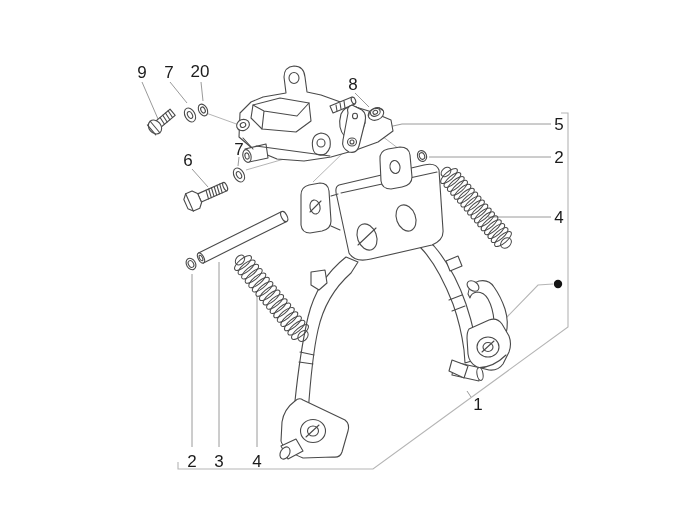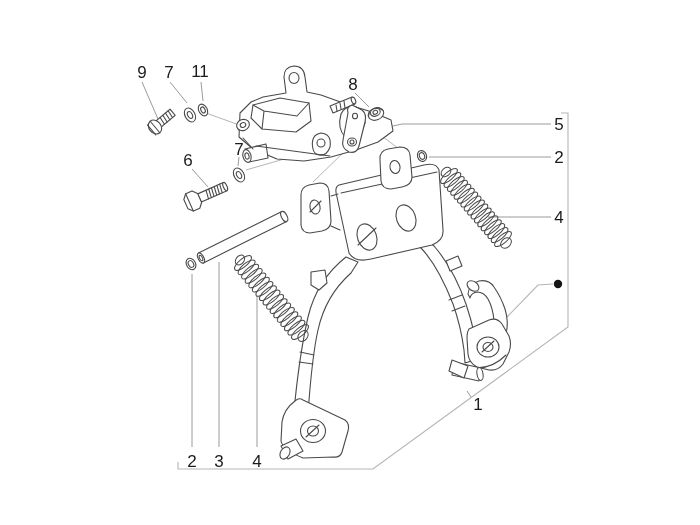--- a/index.html
+++ b/index.html
@@ -228,21 +228,21 @@
         <ellipse cx="496.3" cy="231.1" rx="4.0" ry="10.5" transform="rotate(49.4 496.3 231.1)"></ellipse>
         <ellipse cx="499.6" cy="235.1" rx="4.0" ry="10.5" transform="rotate(49.4 499.6 235.1)"></ellipse>
         <ellipse cx="503.0" cy="239.0" rx="4.0" ry="10.5" transform="rotate(49.4 503.0 239.0)"></ellipse>
       </g>
 
   <circle cx="558" cy="284" r="4.2" fill="#141414" stroke="none"></circle>
 </svg>
 
   <div class="callout" style="left: 142px; top: 72px;">9</div>
   <div class="callout" style="left: 169px; top: 72px;">7</div>
-  <div class="callout" style="left: 200px; top: 71px;">11</div>
+  <div class="callout" style="left: 200px; top: 71px;">20</div>
   <div class="callout" style="left: 353px; top: 84px;">8</div>
   <div class="callout" style="left: 188px; top: 160px;">6</div>
   <div class="callout" style="left: 239px; top: 149px;">7</div>
   <div class="callout" style="left: 559px; top: 124px;">5</div>
   <div class="callout" style="left: 559px; top: 157px;">2</div>
   <div class="callout" style="left: 559px; top: 217px;">4</div>
   <div class="callout" style="left: 192px; top: 461px;">2</div>
   <div class="callout" style="left: 219px; top: 461px;">3</div>
   <div class="callout" style="left: 257px; top: 461px;">4</div>
   <div class="callout" style="left: 478px; top: 404px;">1</div>

